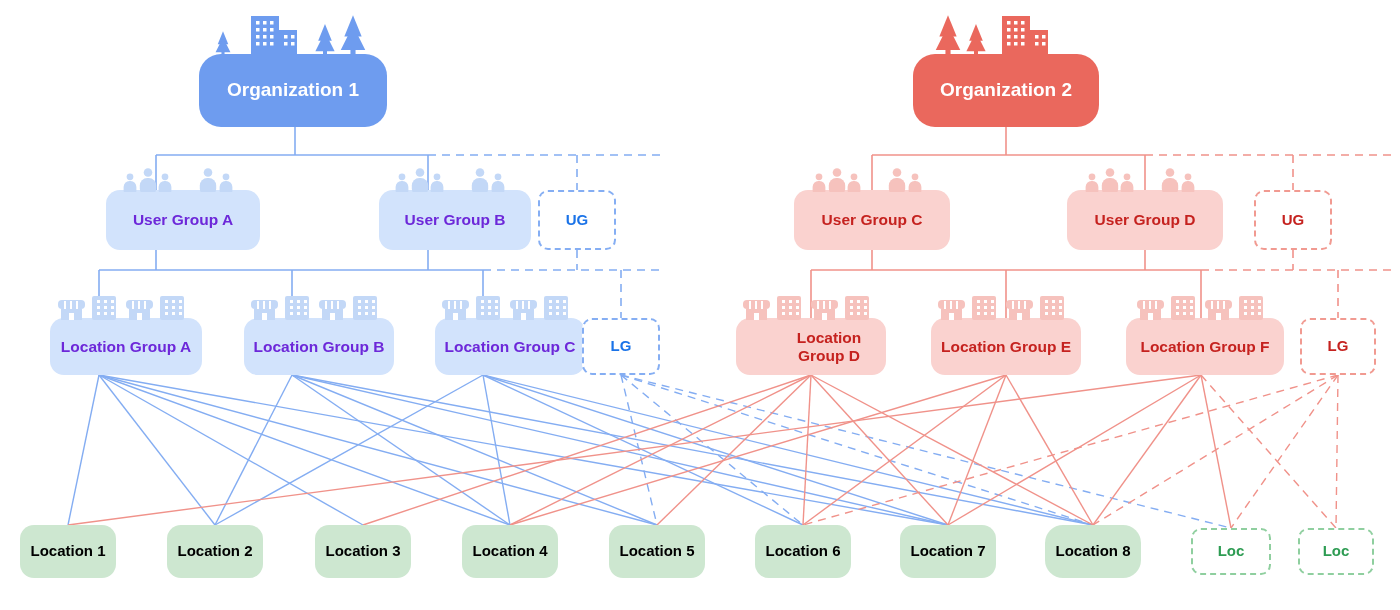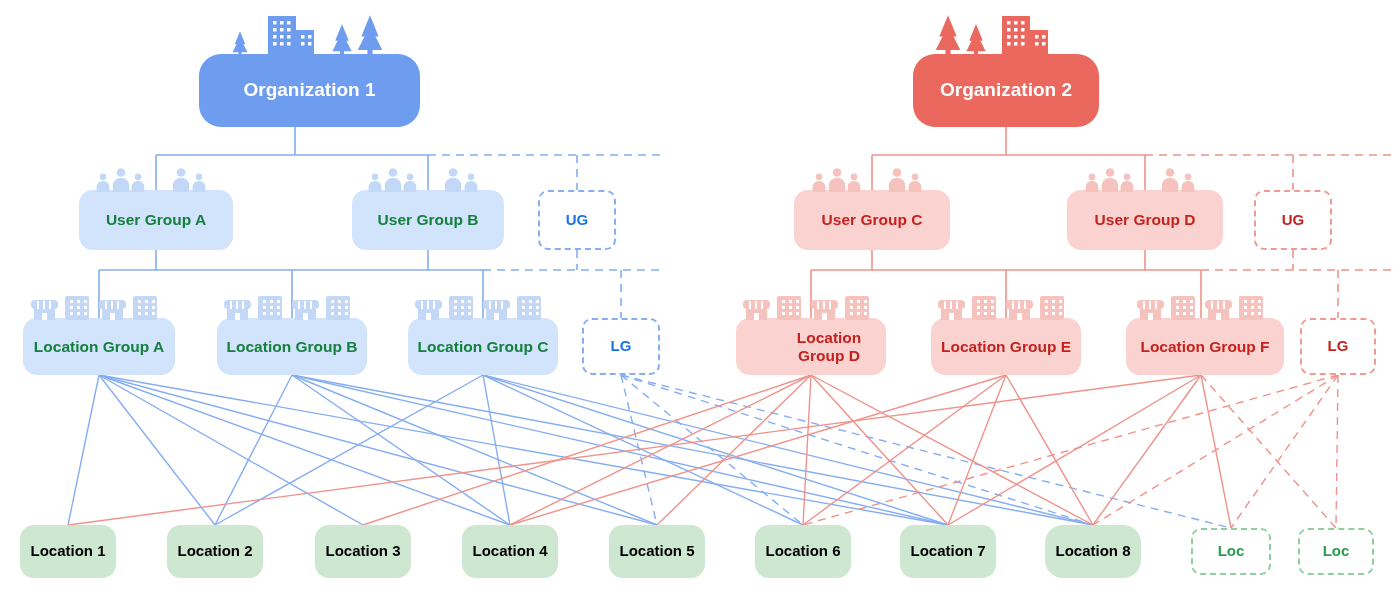--- a/index.html
+++ b/index.html
@@ -5,21 +5,21 @@
   html,body{margin:0;padding:0;background:#fff;}
   .wrap{position:relative;width:1400px;height:610px;background:#fff;
         font-family:"Liberation Sans",sans-serif;overflow:hidden;}
   #wires{position:absolute;left:0;top:0;width:1400px;height:610px;z-index:1;}
   .node{position:absolute;z-index:2;display:flex;align-items:center;justify-content:center;
         font-weight:bold;text-align:center;box-sizing:border-box;line-height:1.1;}
   .org{border-radius:22px;color:#fff;font-size:19px;}
   .org.blue{background:#6e9cef;}
   .org.red{background:#ea685d;}
   .solidbox{border-radius:14px;font-size:15.5px;}
-  .solidbox.blue{background:#d2e3fc;color:#15803d;}
+  .solidbox.blue{background:#d2e3fc;color:#6d28d9;margin-left:27px;}
   .solidbox.red{background:#fad2cf;color:#c5221f;}
   .solidbox.green{background:#cde7d0;color:#000000;font-size:15px;}
   .ghost{border-radius:10px;background:#fff;font-size:15px;border:2px dashed;}
   .ghost.blue{border-color:#85aef3;color:#1a73e8;}
   .ghost.red{border-color:#f19a91;color:#c5221f;}
   .ghost.green{border-color:#8fcf9f;color:#2e9c53;}
   .icon{position:absolute;left:50%;transform:translateX(-50%);pointer-events:none;}
   .icon.people{top:-24px;height:26px;}
   .icon.stores{top:-27px;height:29px;}
   .icon.orgart{top:-41px;height:43px;}
@@ -94,21 +94,21 @@
       <line x1="1201" y1="375" x2="948" y2="525" stroke="#f0928a" stroke-width="1.4"></line>
       <line x1="1201" y1="375" x2="1093" y2="525" stroke="#f0928a" stroke-width="1.4"></line>
       <line x1="1201" y1="375" x2="1231" y2="528" stroke="#f0928a" stroke-width="1.4"></line>
       <line x1="1201" y1="375" x2="1336" y2="528" stroke="#f0928a" stroke-width="1.4" stroke-dasharray="8 6"></line>
       <line x1="1338" y1="375" x2="803" y2="525" stroke="#f0928a" stroke-width="1.4" stroke-dasharray="8 6"></line>
       <line x1="1338" y1="375" x2="1093" y2="525" stroke="#f0928a" stroke-width="1.4" stroke-dasharray="8 6"></line>
       <line x1="1338" y1="375" x2="1231" y2="528" stroke="#f0928a" stroke-width="1.4" stroke-dasharray="8 6"></line>
       <line x1="1338" y1="375" x2="1336" y2="528" stroke="#f0928a" stroke-width="1.4" stroke-dasharray="8 6"></line>
     </svg>
 
-  <div class="node org blue" id="n-org1" style="left: 199px; top: 54px; width: 221px; height: 73px;">
+  <div class="node org blue" id="n-org1" style="left: 199px; top: 54px; width: 188px; height: 73px;">
     <span class="icon orgart"><svg width="180" height="43" viewBox="0 0 180 43" xmlns="http://www.w3.org/2000/svg">
           <rect x="18.45" y="37.42" width="3.1" height="5.58" fill="#6e9cef"></rect>
           <polygon points="20,18.2 14.73,31.22 25.27,31.22" fill="#6e9cef"></polygon>
           <polygon points="20,24.4 12.56,39.28 27.439999999999998,39.28" fill="#6e9cef"></polygon>
           <rect x="48" y="3" width="28" height="40" fill="#6e9cef"></rect>
           <rect x="53" y="8" width="3.5" height="3.5" fill="#fff"></rect>
           <rect x="53" y="15" width="3.5" height="3.5" fill="#fff"></rect>
           <rect x="53" y="22" width="3.5" height="3.5" fill="#fff"></rect>
           <rect x="53" y="29" width="3.5" height="3.5" fill="#fff"></rect>
           <rect x="60" y="8" width="3.5" height="3.5" fill="#fff"></rect>

